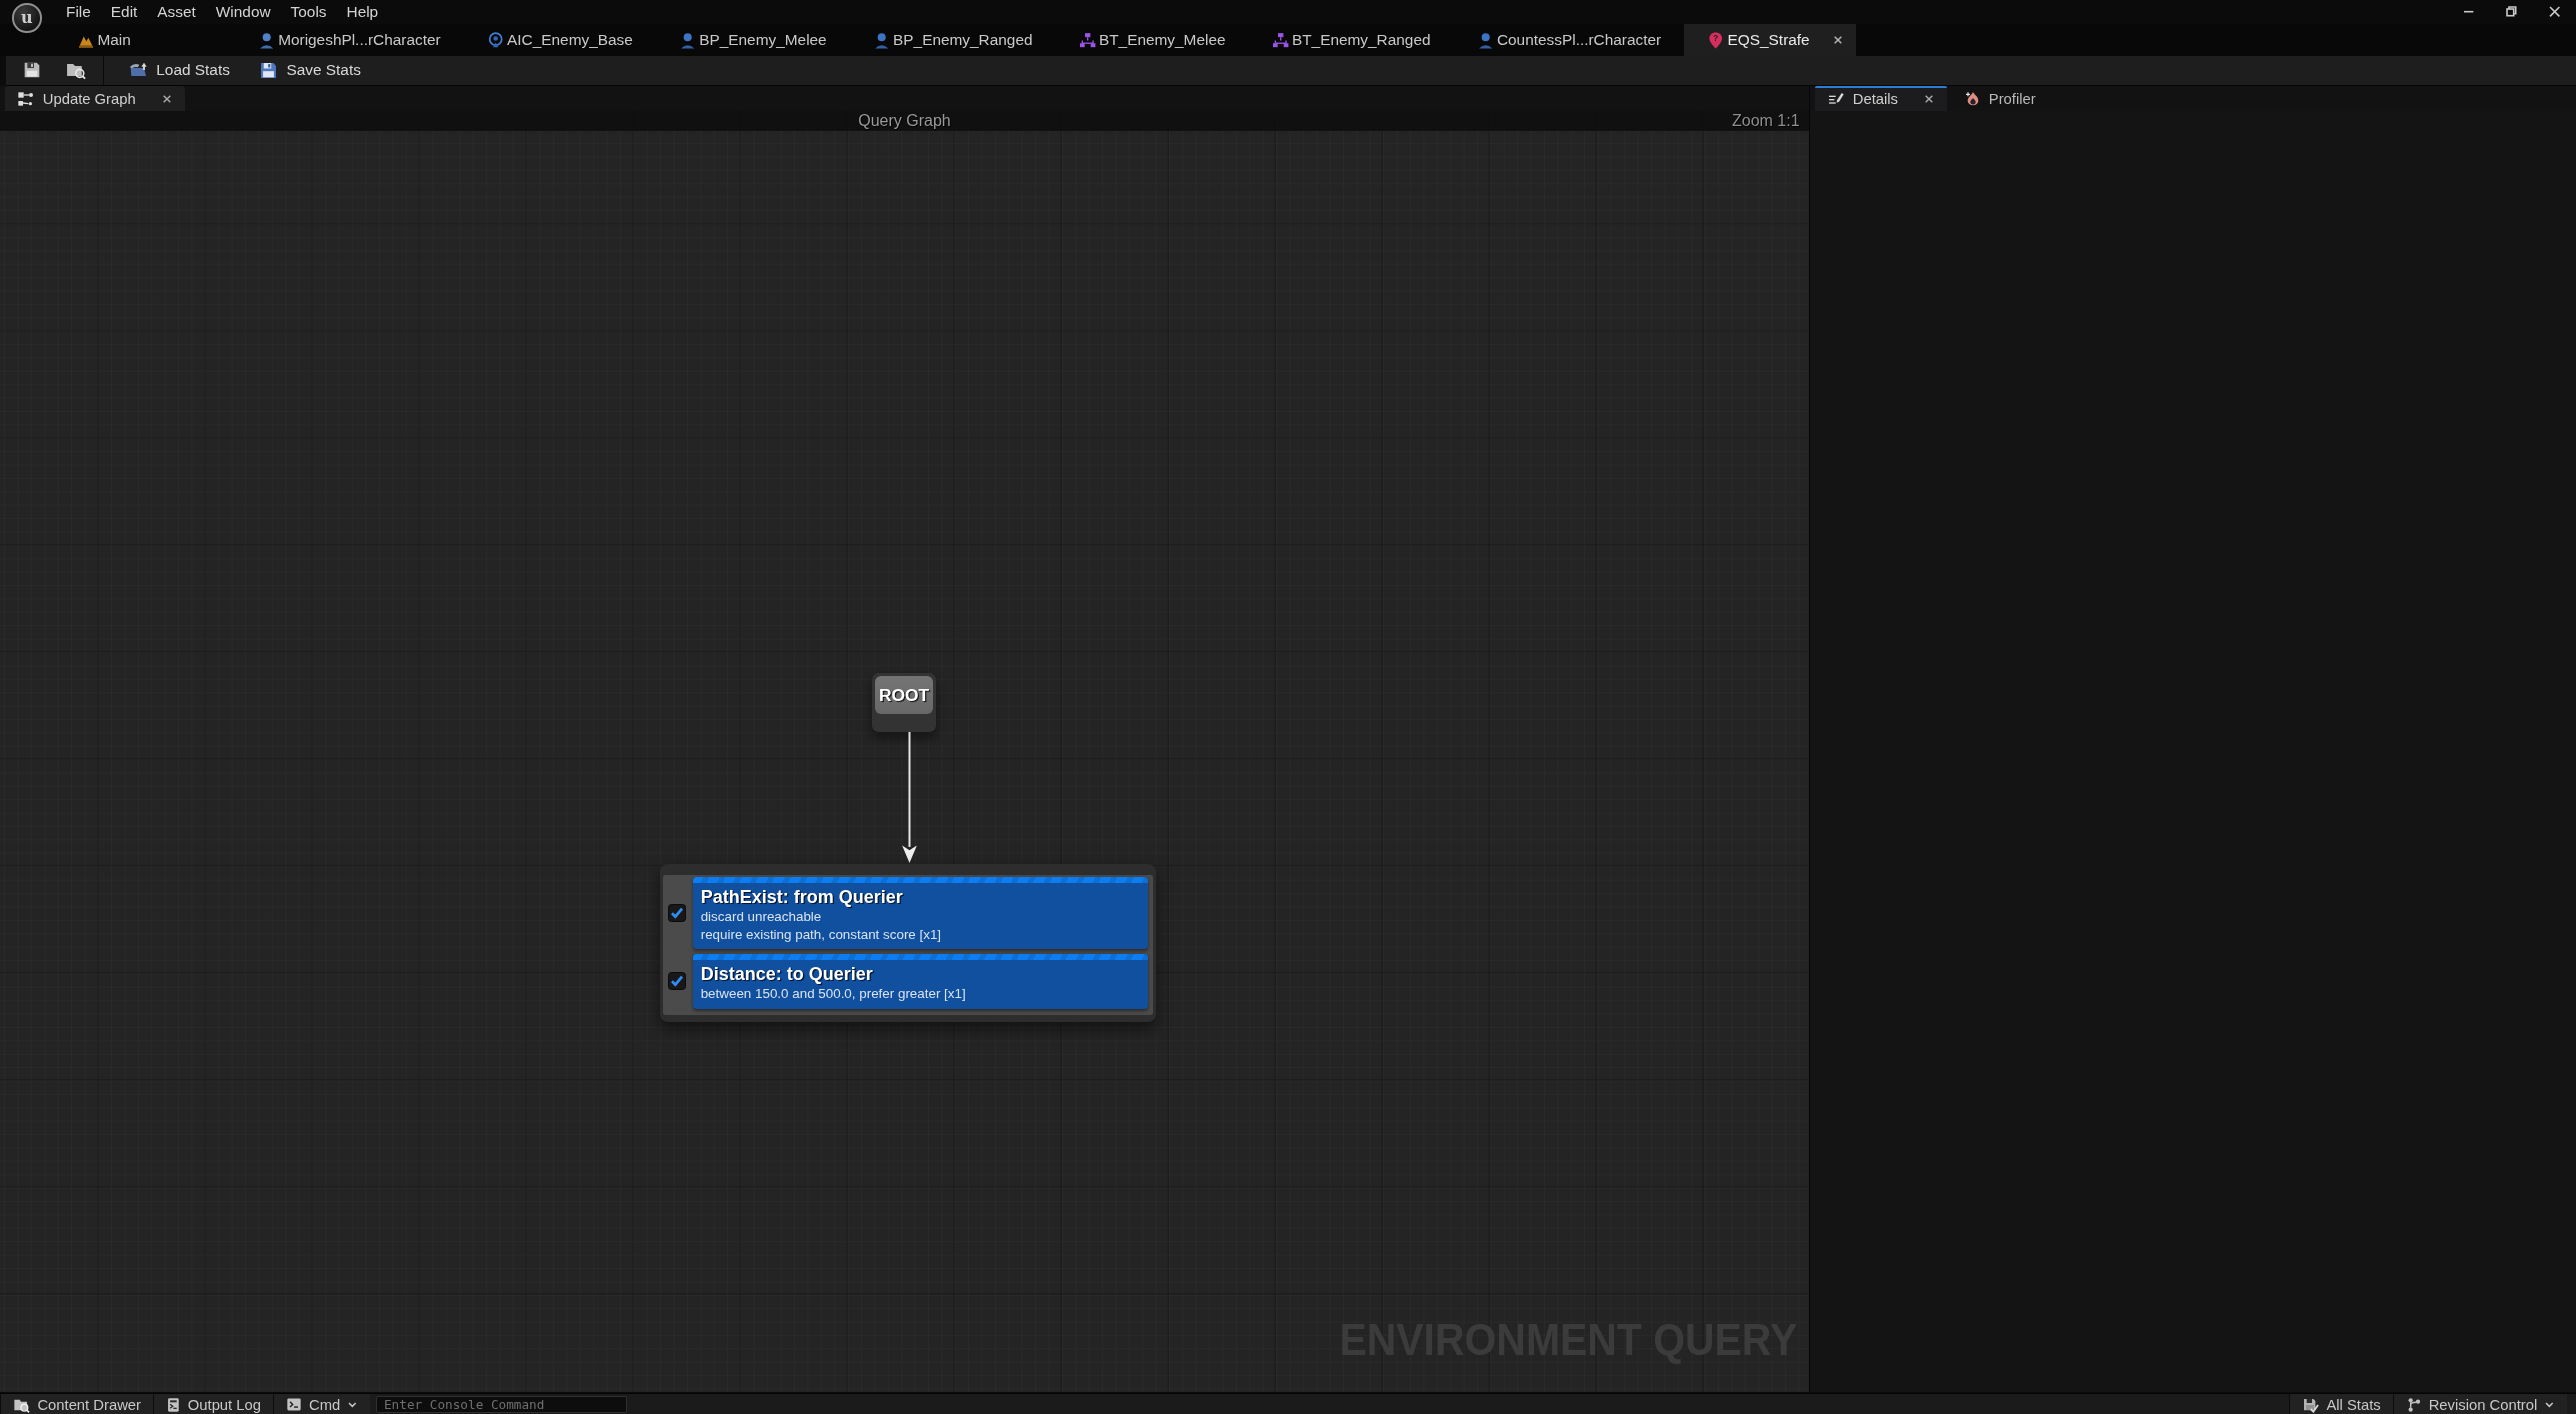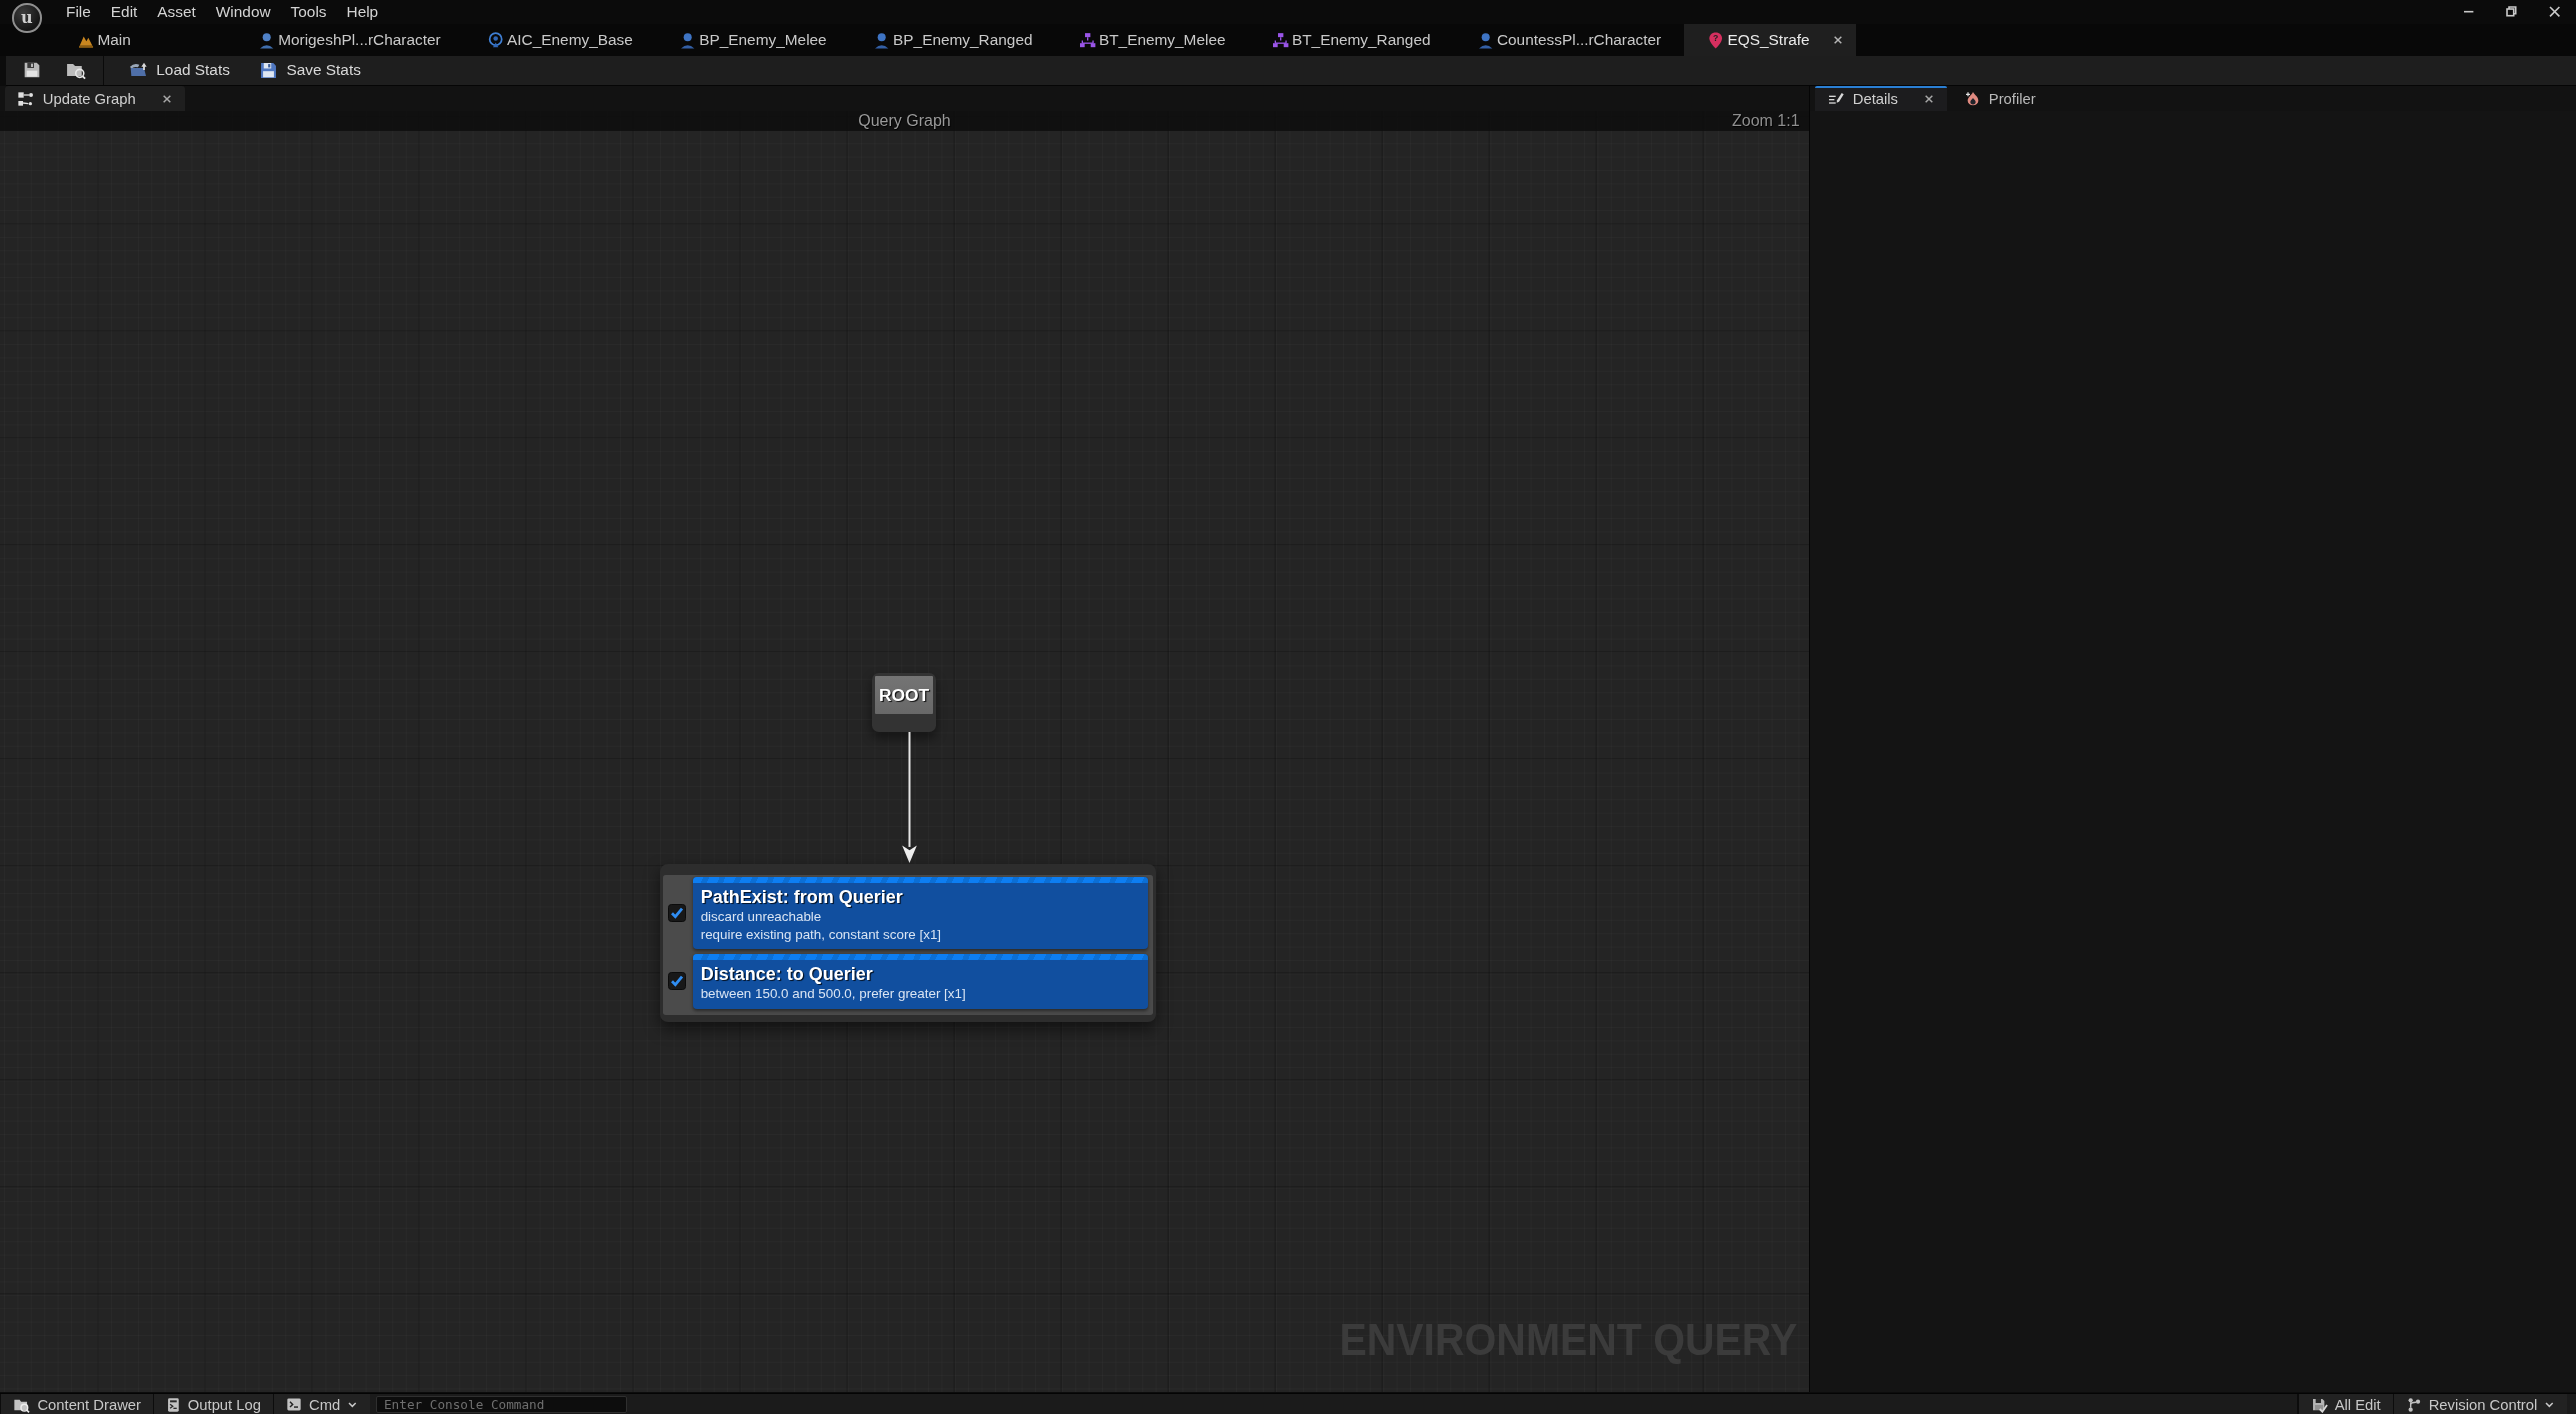--- a/index.html
+++ b/index.html
@@ -51,21 +51,21 @@
       linear-gradient(90deg, rgba(255,255,255,0.022) 0.7px, transparent 0.7px);
     background-size:107px 107px,107px 107px,13.4px 13.4px,13.4px 13.4px;
     background-position:-9.4px 5.4px,-9.4px 5.4px,-9.4px 5.4px,-9.4px 5.4px; }
   .graph-header { position:absolute; left:0; top:0; width:100%; height:20px; background:rgba(12,12,12,0.82); display:flex; align-items:center; }
   .graph-title { position:absolute; left:0; right:0; text-align:center; font-size:16px; color:#9a9a9a; text-shadow:0.7px 0.7px 0.7px #000; }
   .graph-zoom { position:absolute; right:9.4px; font-size:16px; color:#8e8e8e; text-shadow:0.7px 0.7px 0.7px #000; }
   .watermark { position:absolute; right:12px; bottom:27px; font-size:44px; font-weight:bold; color:#3b3b3b; letter-spacing:0px; transform:scaleX(0.93); transform-origin:right; white-space:nowrap; }
 
   
   .root-node { position:absolute; left:872px; top:562px; width:64px; height:59px; background:#333333; border-radius:6.7px; box-shadow:0 5.4px 10.7px rgba(0,0,0,0.45); padding:3.4px; }
-  .root-inner { height:38px; background:linear-gradient(#747474,#686868); border-radius:1px; display:flex; align-items:center; justify-content:center; }
+  .root-inner { height:38px; background:linear-gradient(#747474,#686868); border-radius:6px; display:flex; align-items:center; justify-content:center; }
   .root-inner span { font-size:17.4px; font-weight:bold; color:#fff; text-shadow:1.3px 1.3px 0.7px rgba(0,0,0,0.8); }
 
   .connector { position:absolute; left:896px; top:621px; width:27px; height:131px; }
 
   .gen-node { position:absolute; left:660px; top:753px; width:496px; background:#2d2d2d; border-radius:8px; box-shadow:0 6.7px 14.8px rgba(0,0,0,0.5); padding:10.7px 2.7px 6.7px 2.7px; }
   .gen-body { background:#4b4b4b; border-radius:2.7px; padding:2.7px 4px 5.4px 4px; }
   .gen-titlebox { background:linear-gradient(#7d7d7d,#6f6f6f); border-radius:5.4px; padding:5.4px 9.4px 6.7px 9.4px; margin-bottom:6.7px; }
   .gen-title { font-size:19.5px; font-weight:bold; color:#ffffff; text-shadow:1.3px 1.3px 0.7px rgba(0,0,0,0.8); line-height:24px; }
   .gen-sub { font-size:14px; color:#e2e2e2; line-height:18px; }
   .test-row { display:flex; align-items:center; gap:6.7px; margin:0 1.3px 5.4px 1.3px; }
@@ -390,21 +390,21 @@
     <input class="console-input" type="text" placeholder="Enter Console Command" style="">
     <div class="sb-spacer"></div>
     <div class="sb-sep"></div>
     <div class="sb-btn">
       <svg width="17.4" height="16" viewBox="0 0 26 24">
           <path d="M3 3 h14 l3 3 v14 h-17 Z" fill="#b5b5b5"></path>
           <rect x="7" y="3" width="8" height="6" fill="#2a2a2a"></rect>
           <rect x="6" y="12" width="12" height="8" fill="#2a2a2a" opacity="0.25"></rect>
           <polyline points="13,18 17,22 24,12" fill="none" stroke="#d8d8d8" stroke-width="2.8"></polyline>
         </svg>
-      <span>All Edit</span>
+      <span>All Stats</span>
     </div>
     <div class="sb-sep"></div>
     <div class="sb-btn">
       <svg width="16" height="16" viewBox="0 0 24 24">
           <circle cx="7" cy="19" r="3.2" fill="#c2c2c2"></circle>
           <circle cx="7" cy="5" r="3.2" fill="#c2c2c2"></circle>
           <circle cx="18" cy="7" r="3.2" fill="#c2c2c2"></circle>
           <path d="M7 8 v8 M7 12 q0 -4 8 -4" fill="none" stroke="#c2c2c2" stroke-width="2.2"></path>
         </svg>
       <span>Revision Control</span>

